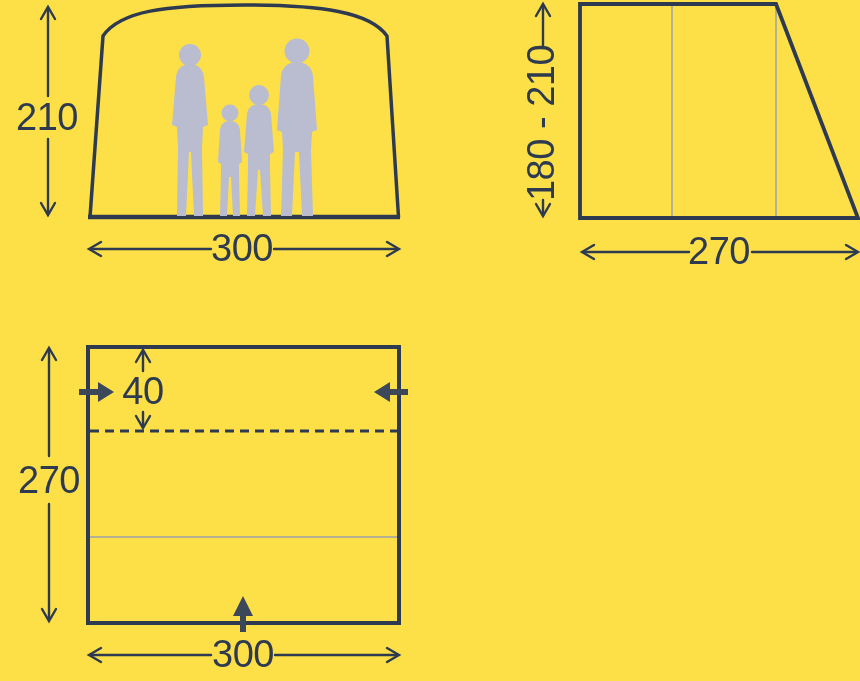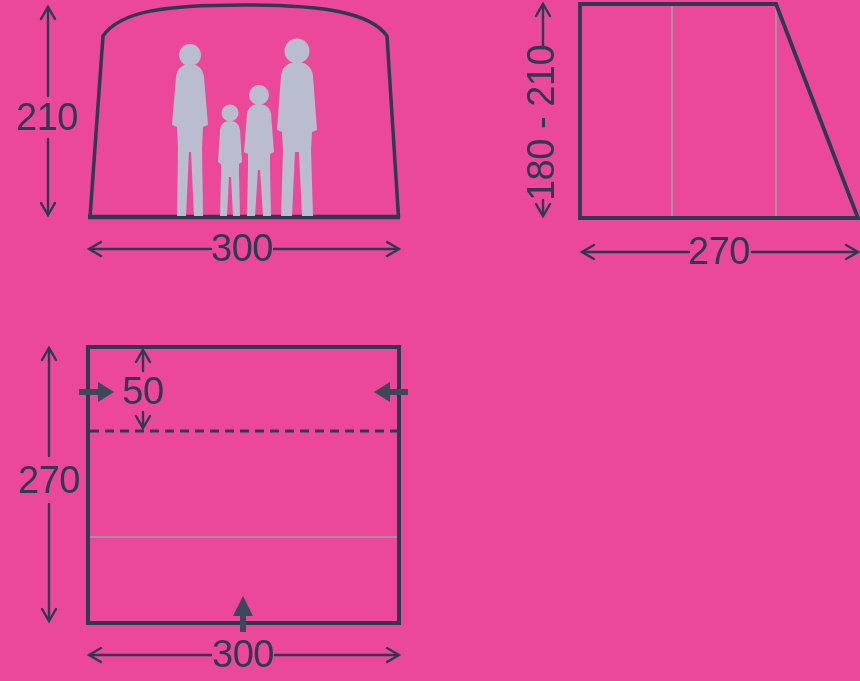--- a/index.html
+++ b/index.html
@@ -5,21 +5,21 @@
   html, body { margin: 0; padding: 0; }
   body {
     width: 860px; height: 681px;
     background: #fdfdfe;
     font-family: "Liberation Sans", sans-serif;
     overflow: hidden;
   }
   #stage {
     position: relative;
     width: 860px; height: 681px;
-    background: #ec4899;
+    background: #fde047;
   }
   .view-svg { position: absolute; display: block; }
   #front-view-svg { left: 0; top: 0; }
   #side-view-svg  { left: 430px; top: 0; }
   #floor-plan-svg { left: 0; top: 330px; }
 
   .dim-label {
     position: absolute;
     font-size: 38px;
     line-height: 1;
@@ -141,19 +141,19 @@
   </svg>
 
   <div class="dim-label" style="left:47px; top:117px;">210</div>
 
   <div class="dim-label" style="left:242px; top:248px;">300</div>
 
   <div class="dim-label rotated" style="left:541px; top:123px;">180 - 210</div>
 
   <div class="dim-label" style="left:719px; top:251px;">270</div>
 
-  <div class="dim-label" style="left:143px; top:391px;">50</div>
+  <div class="dim-label" style="left:143px; top:391px;">40</div>
 
   <div class="dim-label" style="left:49px; top:480px;">270</div>
 
   <div class="dim-label" style="left:243px; top:654px;">300</div>
 
 </div>
 
 </body></html>

